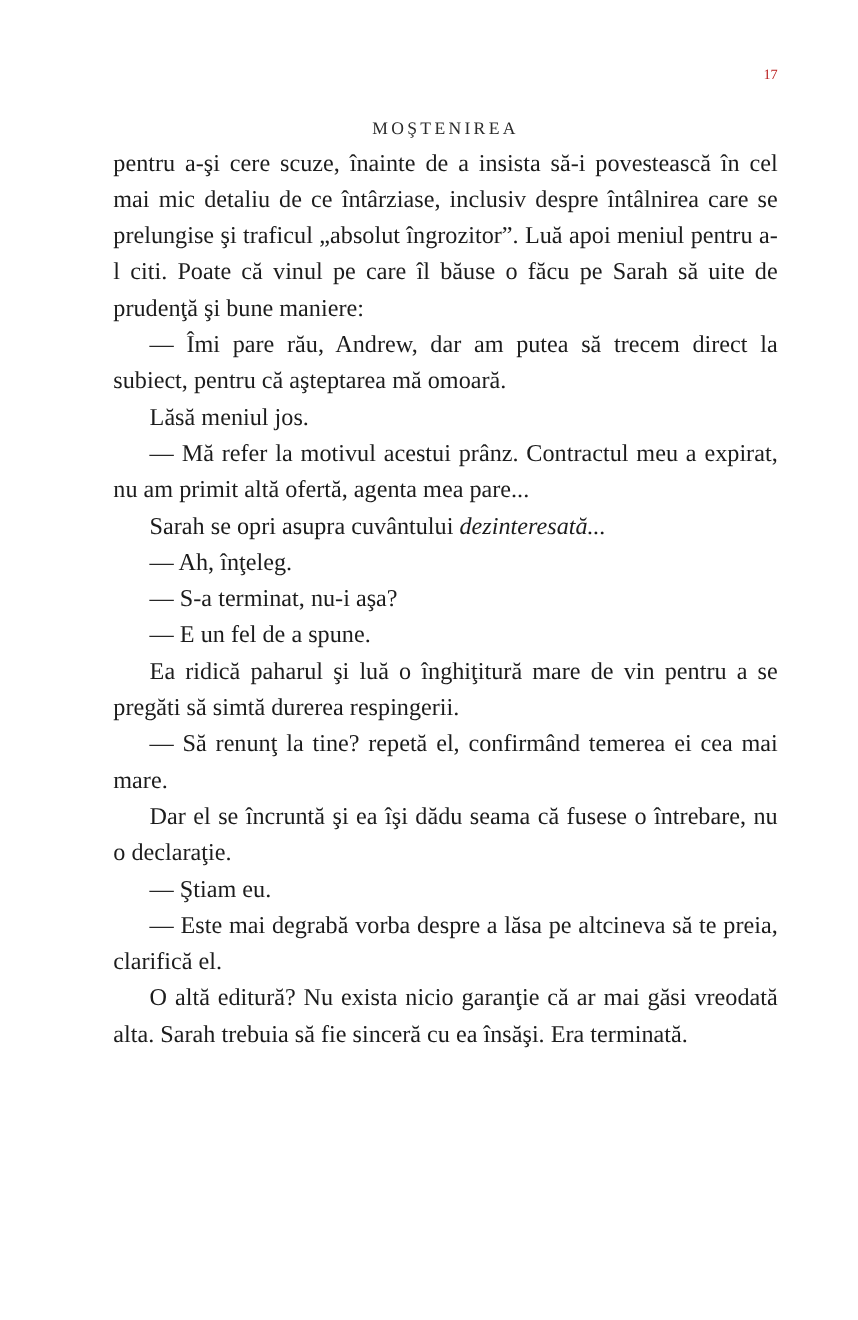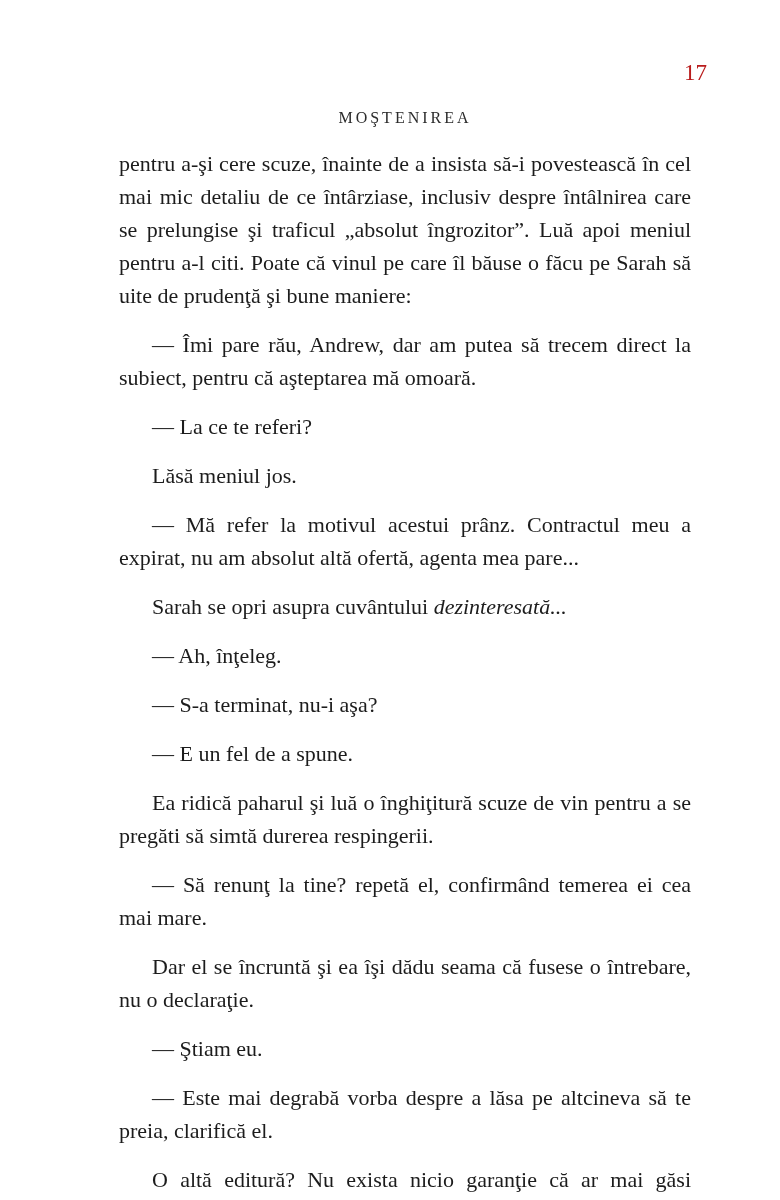--- a/index.html
+++ b/index.html
@@ -33,34 +33,34 @@
     font-size: 16px;
     letter-spacing: 3px;
     color: #2b2b2b;
     font-variant: normal;
     margin-top: 28px;
   }
   .page-number {
     position: absolute;
     right: 0;
     top: 0;
-    font-size: 23px;
+    font-size: 13px;
     color: #b91c1c;
   }
   .text-block {
     position: absolute;
     top: 131px;
     left: 103px;
     width: 604px;
     font-size: 22px;
     line-height: 33px;
     text-align: justify;
   }
   .para {
-    margin: 16px;
+    margin: 0;
     padding: 0;
   }
   .para.indent {
     text-indent: 33px;
   }
   .italic {
     font-style: italic;
   }
 </style>
 </head>
@@ -69,28 +69,27 @@
 <div class="page">
 
   <div class="running-header">
     <div class="chapter-title">MOŞTENIREA</div>
     <div class="page-number">17</div>
   </div>
 
   <div class="text-block">
       <p class="para"><span>pentru a-şi cere scuze, înainte de a insista să-i povestească în cel mai mic detaliu de ce întârziase, inclusiv despre întâlnirea care se prelungise şi traficul „absolut îngrozitor”. Luă apoi meniul pentru a-l citi. Poate că vinul pe care îl băuse o făcu pe Sarah să uite de prudenţă şi bune maniere:</span></p>
       <p class="para indent"><span>— Îmi pare rău, Andrew, dar am putea să trecem direct la subiect, pentru că aşteptarea mă omoară.</span></p>
-      <p class="para indent"><span>— La ce te referi?</span></p>
       <p class="para indent"><span>Lăsă meniul jos.</span></p>
-      <p class="para indent"><span>— Mă refer la motivul acestui prânz. Contractul meu a expirat, nu am absolut altă ofertă, agenta mea pare...</span></p>
+      <p class="para indent"><span>— Mă refer la motivul acestui prânz. Contractul meu a expirat, nu am primit altă ofertă, agenta mea pare...</span></p>
       <p class="para indent"><span>Sarah se opri asupra cuvântului </span><span class="italic">dezinteresată...</span></p>
       <p class="para indent"><span>— Ah, înţeleg.</span></p>
       <p class="para indent"><span>— S-a terminat, nu-i aşa?</span></p>
       <p class="para indent"><span>— E un fel de a spune.</span></p>
-      <p class="para indent"><span>Ea ridică paharul şi luă o înghiţitură scuze de vin pentru a se pregăti să simtă durerea respingerii.</span></p>
+      <p class="para indent"><span>Ea ridică paharul şi luă o înghiţitură mare de vin pentru a se pregăti să simtă durerea respingerii.</span></p>
       <p class="para indent"><span>— Să renunţ la tine? repetă el, confirmând temerea ei cea mai mare.</span></p>
       <p class="para indent"><span>Dar el se încruntă şi ea îşi dădu seama că fusese o întrebare, nu o declaraţie.</span></p>
       <p class="para indent"><span>— Ştiam eu.</span></p>
       <p class="para indent"><span>— Este mai degrabă vorba despre a lăsa pe altcineva să te preia, clarifică el.</span></p>
       <p class="para indent"><span>O altă editură? Nu exista nicio garanţie că ar mai găsi vreodată alta. Sarah trebuia să fie sinceră cu ea însăşi. Era terminată.</span></p>
     </div>
 
 </div>
 
 </body></html>

